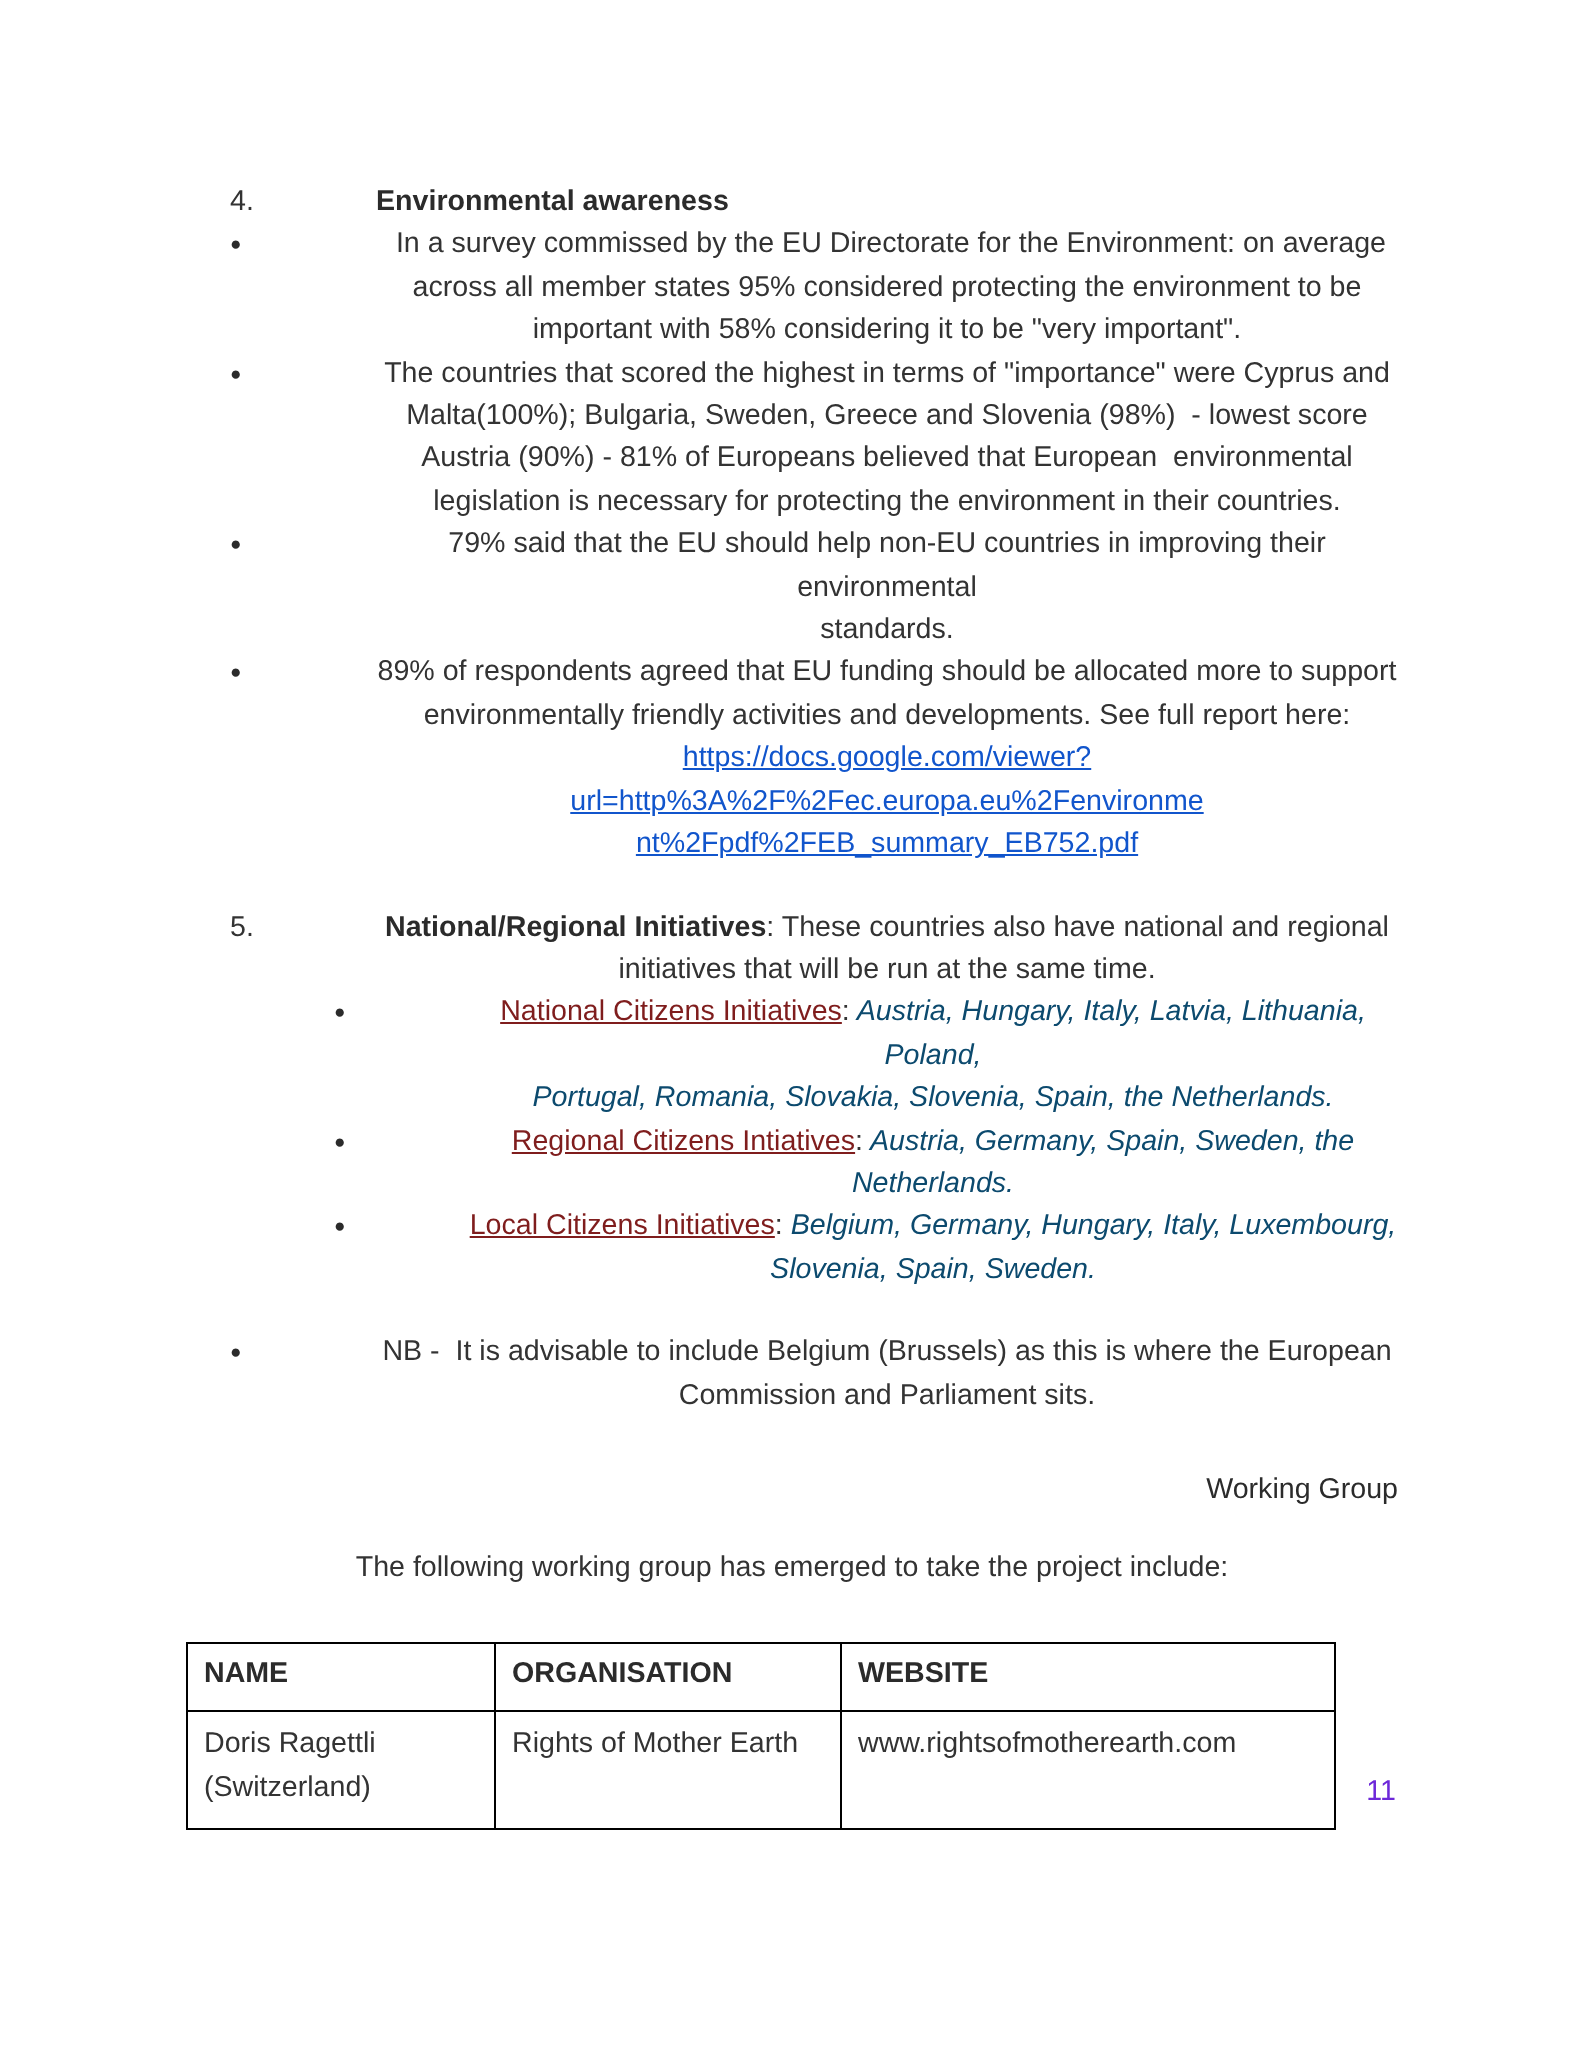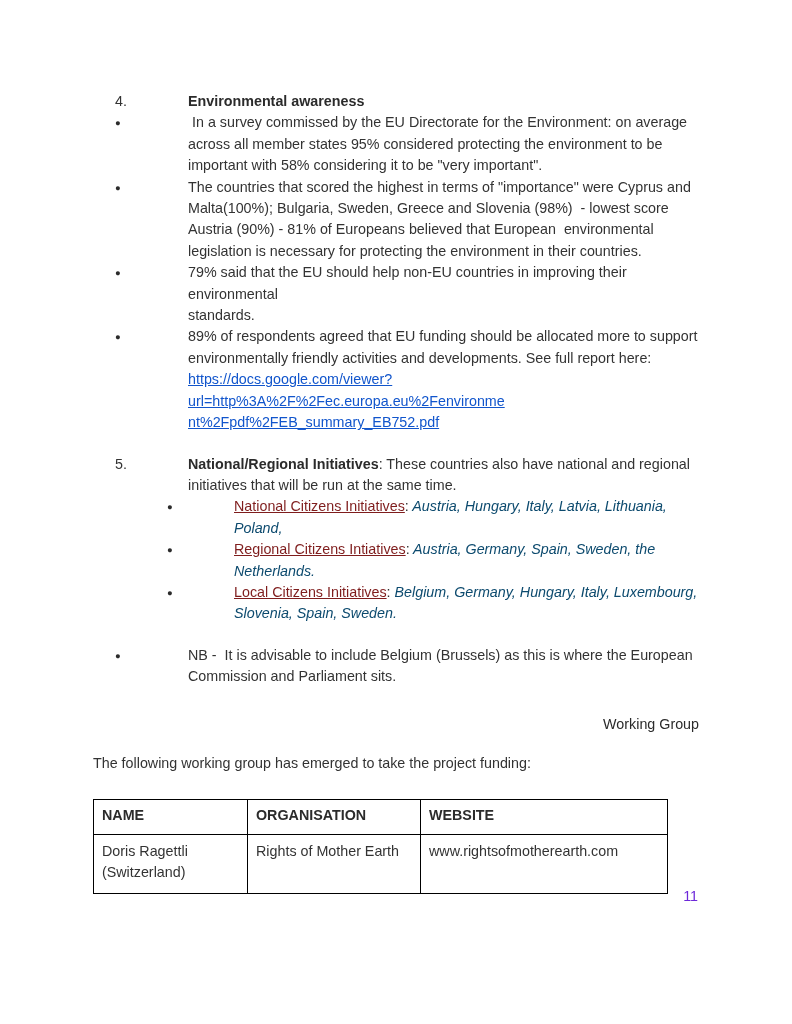--- a/index.html
+++ b/index.html
@@ -16,21 +16,21 @@
   .page {
     position: relative;
     width: 792px; height: 1024px;
     background: #ffffff;
   }
   .content {
     position: absolute;
     left: 93px; top: 91px;
     width: 606px;
   }
-  .line { white-space: pre-wrap; }
+  .line { white-space: pre-wrap; text-align: center; }
   b, .bold { font-weight: bold; color: #2b2b2b; }
 
   
   .li1 { display: flex; align-items: flex-start; }
   .li1 > .marker { flex: 0 0 25px; margin-left: 22px; }
   .li2 { display: flex; align-items: flex-start; }
   .li2 > .marker { flex: 0 0 19px; margin-left: 74px; }
   .num-marker { flex: 0 0 25px; margin-left: 22px; }
   .bullet-glyph { font-size: 9.5px; line-height: 21.4px; color: #2b2b2b; }
   .li-body { flex: 1 1 auto; min-width: 0; margin-left: 48px; }
@@ -126,20 +126,21 @@
         <div class="li-body">
           <div class="line"><span class="bold">National/Regional Initiatives</span><span>: These countries also have national and regional</span></div>
           <div class="line">initiatives that will be run at the same time.</div>
         </div>
       </div>
 
       <div class="li2">
         <span class="marker bullet-glyph">●</span>
         <div class="li-body">
           <div class="line"><span class="ul-label">National Citizens Initiatives</span><span>:</span><span class="countries"> Austria, Hungary, Italy, Latvia, Lithuania, Poland,</span></div>
+          <div class="line countries">Portugal, Romania, Slovakia, Slovenia, Spain, the Netherlands.</div>
         </div>
       </div>
 
       <div class="li2">
         <span class="marker bullet-glyph">●</span>
         <div class="li-body">
           <div class="line"><span class="ul-label">Regional Citizens Intiatives</span><span>:</span><span class="countries"> Austria, Germany, Spain, Sweden, the</span></div>
           <div class="line countries">Netherlands.</div>
         </div>
       </div>
@@ -155,21 +156,21 @@
 
     <div class="li1 nb">
       <span class="marker bullet-glyph">●</span>
       <div class="li-body">
         <div class="line">NB -  It is advisable to include Belgium (Brussels) as this is where the European</div>
         <div class="line">Commission and Parliament sits.</div>
       </div>
     </div>
 
     <div class="wg-heading">Working Group</div>
-    <div class="wg-intro line">The following working group has emerged to take the project funding:</div>
+    <div class="wg-intro line">The following working group has emerged to take the project include:</div>
 
     <table class="wg">
       <colgroup>
           <col class="c1">
           <col class="c2">
           <col class="c3">
         </colgroup>
       <tbody>
           <tr>
         <th>NAME</th>

